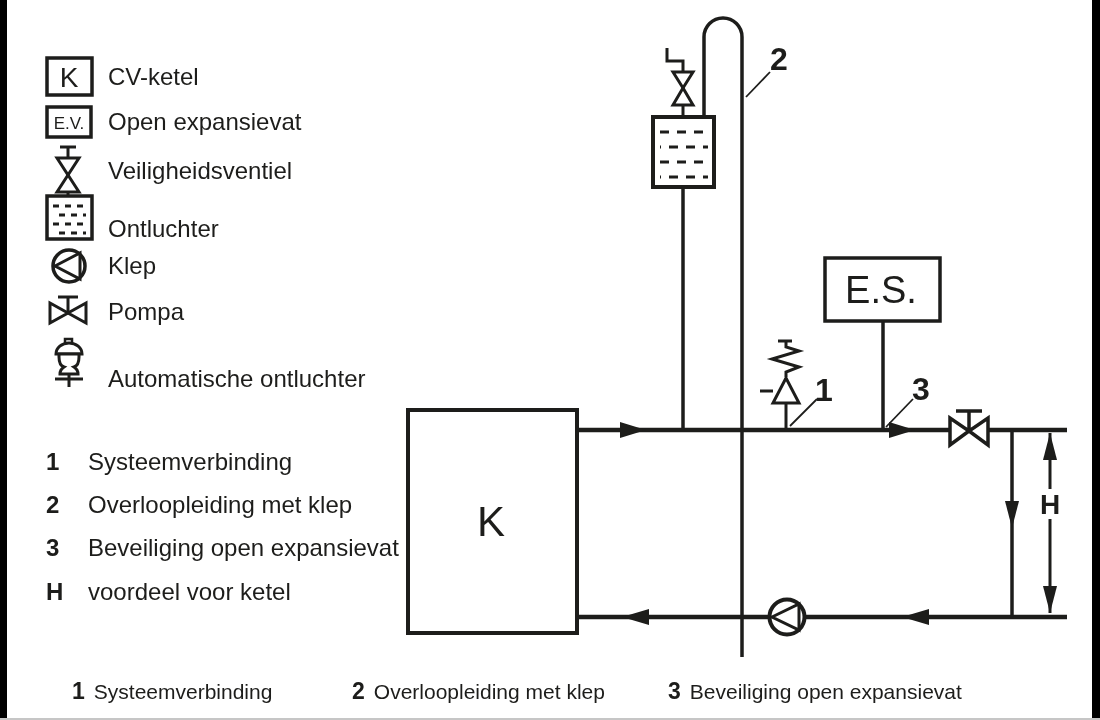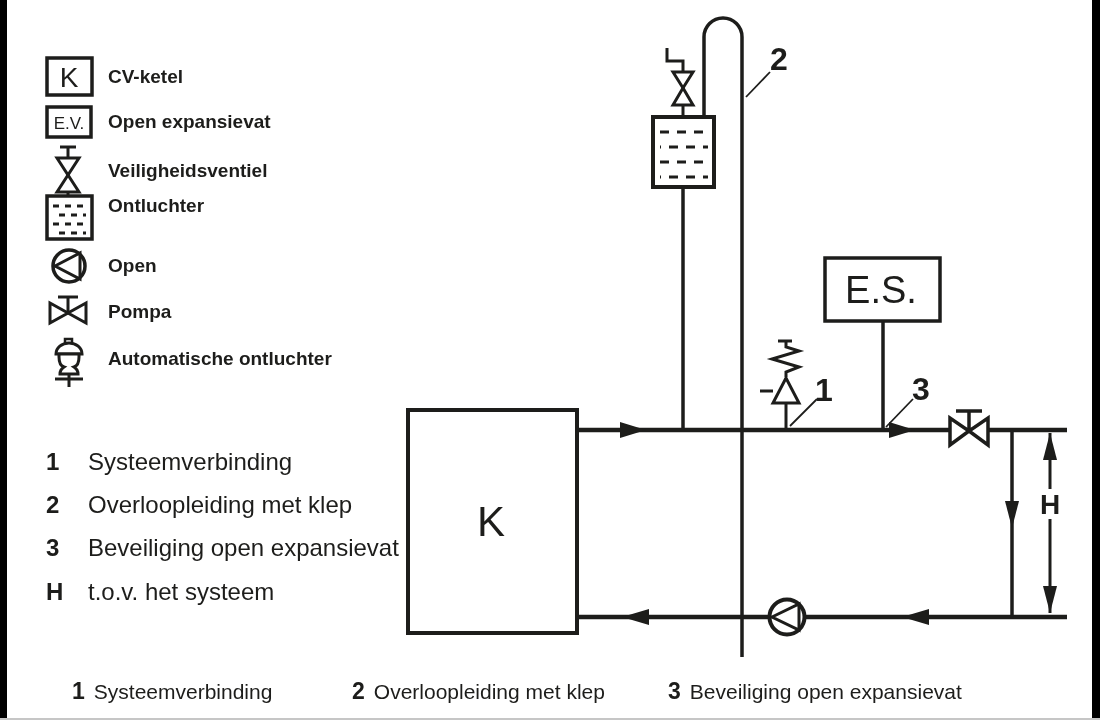--- a/index.html
+++ b/index.html
@@ -6,21 +6,21 @@
   .page{
     position:relative;width:1100px;height:720px;background:#ffffff;
     font-family:"Liberation Sans",sans-serif;color:#1d1d1b;overflow:hidden;
   }
   .page svg{position:absolute;left:0;top:0;}
   svg text{font-family:"Liberation Sans",sans-serif;fill:#1d1d1b;}
   .edge-bar{position:absolute;top:0;height:720px;background:#000;}
   .edge-left{left:0;width:7px;}
   .edge-right{right:0;width:8px;}
   .edge-bottom{position:absolute;left:0;bottom:0;width:100%;height:2px;background:#c6c6c6;}
-  .legend-label{position:absolute;left:108px;font-size:19px;line-height:28px;white-space:nowrap;font-weight:bold;}
+  .legend-label{position:absolute;left:108px;font-size:24px;line-height:28px;white-space:nowrap;}
   .note-num{position:absolute;left:46px;width:34px;font-size:24px;font-weight:bold;line-height:28px;}
   .note-text{position:absolute;left:88px;font-size:24px;line-height:27px;white-space:nowrap;}
   .caption-item{position:absolute;top:678px;display:flex;gap:9px;align-items:baseline;white-space:nowrap;}
   .caption-item .cap-num{font-size:23px;font-weight:bold;line-height:26px;}
   .caption-item .cap-text{font-size:21px;line-height:26px;}
 </style>
 </head>
 <body>
 
 <div class="page">
@@ -152,37 +152,37 @@
         <text x="779" y="70" font-size="32" font-weight="bold" text-anchor="middle" stroke="none" fill="#1d1d1b">2</text>
         <line x1="886" y1="427" x2="913" y2="399" stroke-width="1.8"></line>
         <text x="921" y="400" font-size="32" font-weight="bold" text-anchor="middle" stroke="none" fill="#1d1d1b">3</text>
       </g>
     </g>
   </svg>
 
   <div class="legend-label" style="top:63px">CV-ketel</div>
   <div class="legend-label" style="top:108px">Open expansievat</div>
   <div class="legend-label" style="top:157px">Veiligheidsventiel</div>
-  <div class="legend-label" style="top:192px">Ontluchter</div>
-  <div class="legend-label" style="top:252px">Open</div>
+  <div class="legend-label" style="top:215px">Ontluchter</div>
+  <div class="legend-label" style="top:252px">Klep</div>
   <div class="legend-label" style="top:298px">Pompa</div>
-  <div class="legend-label" style="top:345px">Automatische ontluchter</div>
+  <div class="legend-label" style="top:365px">Automatische ontluchter</div>
 
   <div class="note-num" style="top:448px">1</div>
   <div class="note-text" style="top:448px">Systeemverbinding</div>
 
   <div class="note-num" style="top:491px">2</div>
   <div class="note-text" style="top:491px">Overloopleiding met klep</div>
 
   <div class="note-num" style="top:534px">3</div>
   <div class="note-text" style="top:534px">Beveiliging open expansievat</div>
 
   <div class="note-num" style="top:578px">H</div>
   <div class="note-text" style="top:578px">
-    <div>t.o.v. het systeem</div>
+    <div>voordeel voor ketel</div>
   </div>
 
   <div class="caption-item" style="left:72px">
     <span class="cap-num">1</span>
     <span class="cap-text">Systeemverbinding</span>
   </div>
   <div class="caption-item" style="left:352px">
     <span class="cap-num">2</span>
     <span class="cap-text">Overloopleiding met klep</span>
   </div>

